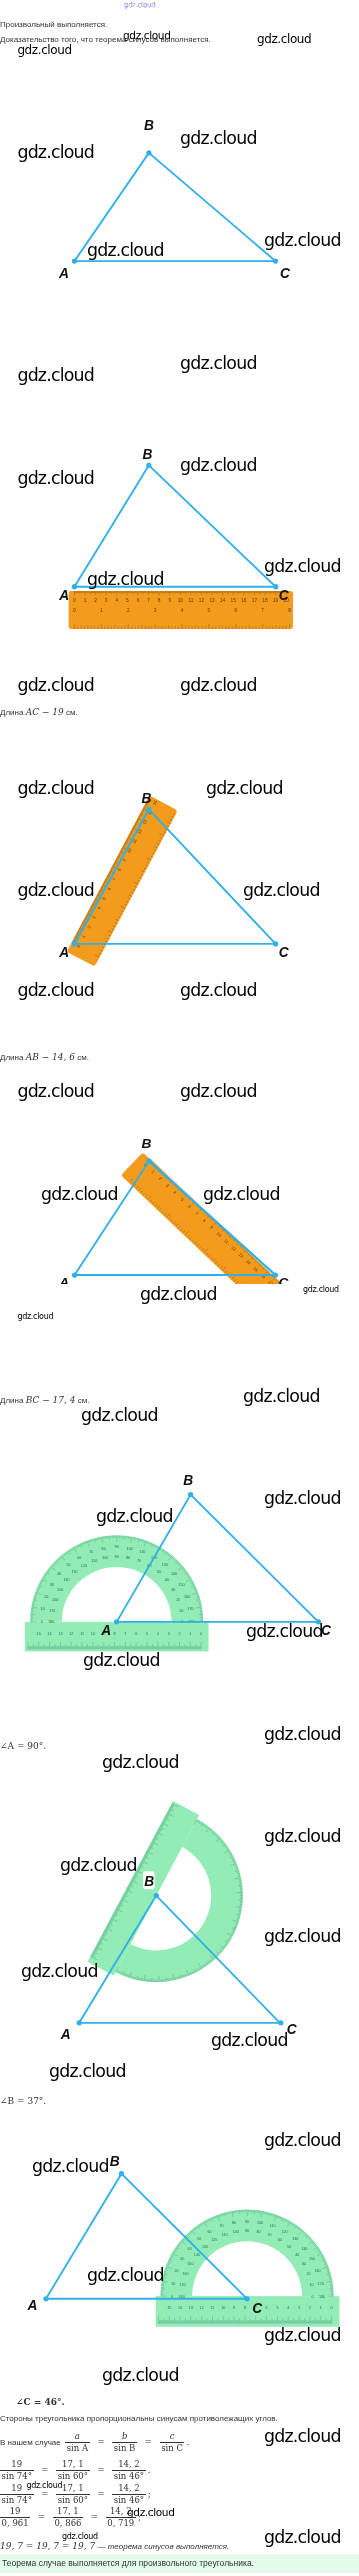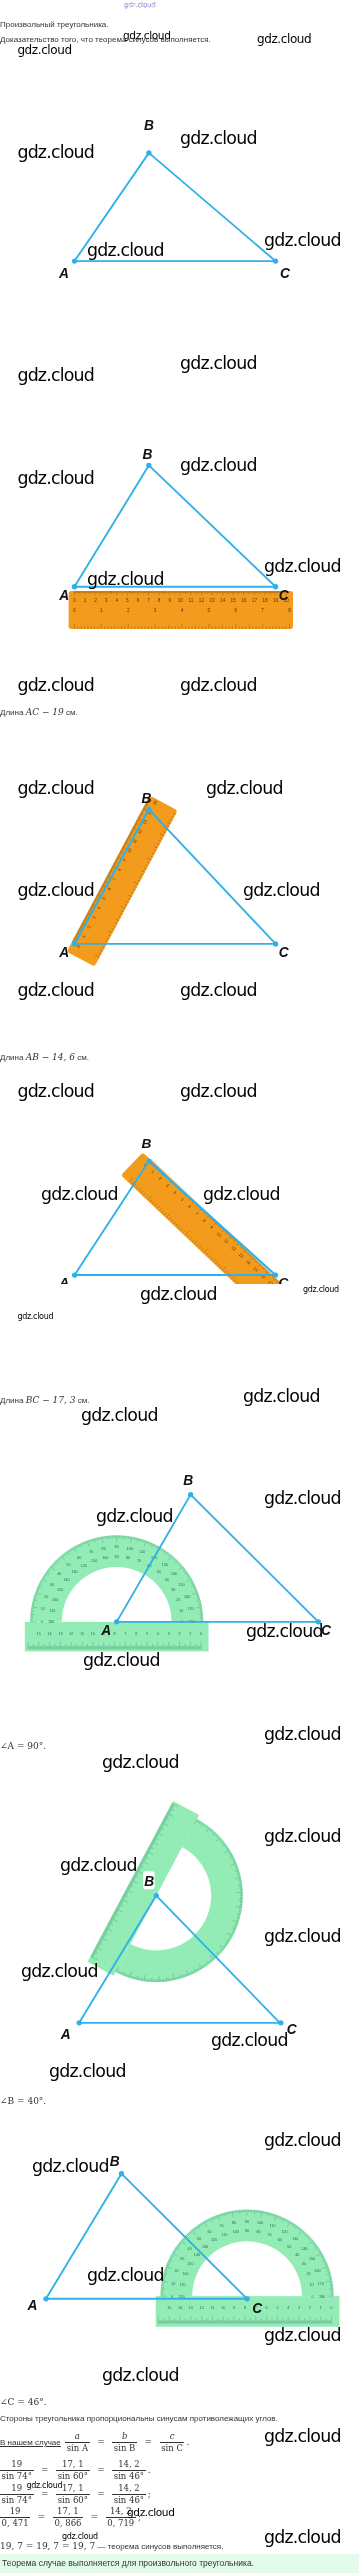--- a/index.html
+++ b/index.html
@@ -22,21 +22,21 @@
   .eq-line { position:absolute; left:0; white-space:nowrap; font-size:8px; color:#333; }
   .op { font-family:"DejaVu Serif", serif; font-size:9px; margin:0 3.2px; vertical-align:middle; color:#333; }
   .conclusion { position:absolute; left:0; top:2554px; width:359px; height:19px; background:#e3fbea;
                 font-size:8.5px; color:#333; line-height:19px; padding-left:2.1px; box-sizing:border-box; }
 </style>
 </head>
 <body>
 
 <div class="abs wm-logo" style="left:124px;top:1.1px;">gdz.cloud</div>
 
-<div class="txt" style="left:0;top:19.6px;">Произвольный треугольника.</div>
+<div class="txt" style="left:0;top:19.6px;">Произвольный выполняется.</div>
 <div class="txt" style="left:0;top:35px;">Доказательство того, что теорема синусов выполняется.</div>
 <div class="wm wm-mid" style="left:123px;top:29px;">gdz.cloud</div>
 <div class="wm wm-mid" style="left:257px;top:32px;font-size:12px;">gdz.cloud</div>
 <div class="wm wm-mid" style="left:17.4px;top:43px;font-size:12px;">gdz.cloud</div>
 
 <svg class="fig" style="top:79px;height:190px;" viewBox="0 0 680 360">
   <g>
     <line x1="141" y1="345" x2="282" y2="140" stroke="#2fb0e8" stroke-width="3.5"></line>
     <line x1="282" y1="140" x2="522" y2="345" stroke="#2fb0e8" stroke-width="3.5"></line>
     <line x1="141" y1="345" x2="522" y2="345" stroke="#2fb0e8" stroke-width="3.5"></line>
@@ -900,21 +900,21 @@
   <text x="268" y="72" class="vlabel">B</text>
   <text x="528" y="336" class="vlabel">C</text>
 </svg>
 <div class="wm wm-big" style="left:41px;top:1184px;">gdz.cloud</div>
 <div class="wm wm-big" style="left:203px;top:1184px;">gdz.cloud</div>
 <div class="wm wm-big" style="left:140px;top:1284px;">gdz.cloud</div>
 <div class="wm wm-small" style="left:303px;top:1285px;">gdz.cloud</div>
 <div class="wm wm-small" style="left:17.4px;top:1312px;">gdz.cloud</div>
 
 <div class="txt" style="left:0;top:1395px;">
-  <span>Длина </span><span class="math" style="font-style:italic;">BC − 17, 3</span><span> см.</span>
+  <span>Длина </span><span class="math" style="font-style:italic;">BC − 17, 4</span><span> см.</span>
 </div>
 <div class="wm wm-big" style="left:243px;top:1386px;">gdz.cloud</div>
 <div class="wm wm-big" style="left:81px;top:1405px;">gdz.cloud</div>
 
 <svg class="fig" style="top:1438px;height:222px;" viewBox="0 0 680 420">
   <g>
     <path d="M57,348 A164,164 0 0 1 385,348 L325,348 A104,104 0 0 0 117,348 Z" fill="#93ecb6"></path>
     <rect x="47" y="348" width="348" height="56" fill="#93ecb6"></rect>
     <g id="prot1-ticks">
         <line x1="385" y1="348" x2="373" y2="348" stroke="#1e6e55" stroke-width="0.5"></line>
@@ -1697,21 +1697,21 @@
 <svg class="fig" style="top:2019px;height:32px;" viewBox="0 0 680 60">
   <line x1="150" y1="7" x2="535" y2="7" stroke="#2fb0e8" stroke-width="3.5"></line>
   <circle cx="150" cy="7" r="5" fill="#2fb0e8"></circle>
   <circle cx="532" cy="7" r="5" fill="#2fb0e8"></circle>
   <text x="115" y="38" class="vlabel">A</text>
   <text x="543" y="28" class="vlabel">C</text>
 </svg>
 <div class="wm wm-big" style="left:211px;top:2030px;">gdz.cloud</div>
 <div class="wm wm-big" style="left:49px;top:2061px;">gdz.cloud</div>
 
-<div class="txt math" style="left:0;top:2096px;">∠B = 40°.</div>
+<div class="txt math" style="left:0;top:2096px;">∠B = 37°.</div>
 <div class="wm wm-big" style="left:264px;top:2130px;">gdz.cloud</div>
 
 <svg class="fig" style="top:2156px;height:180px;" viewBox="0 0 680 340">
   <g>
     <path d="M304,265 A164,164 0 0 1 632,265 L572,265 A104,104 0 0 0 364,265 Z" fill="#93ecb6"></path>
     <rect x="295" y="265" width="348" height="58" fill="#93ecb6"></rect>
     <g id="prot3-ticks">
         <line x1="632" y1="265" x2="620" y2="265" stroke="#1e6e55" stroke-width="0.5"></line>
         <line x1="631.9750220056482" y1="262.1378053442855" x2="626.9757835298662" y2="262.22506737647194" stroke="#1e6e55" stroke-width="0.5"></line>
         <line x1="631.9000956311318" y1="259.27648254078986" x2="626.9031414960363" y2="259.45098002430234" stroke="#1e6e55" stroke-width="0.5"></line>
@@ -2118,27 +2118,27 @@
   <circle cx="468" cy="270" r="5" fill="#2fb0e8"></circle>
   <text x="52" y="292" class="vlabel">A</text>
   <text x="208" y="18" class="vlabel">B</text>
   <text x="478" y="296" class="vlabel">C</text>
 </svg>
 <div class="wm wm-big" style="left:32px;top:2156px;">gdz.cloud</div>
 <div class="wm wm-big" style="left:87px;top:2265px;">gdz.cloud</div>
 <div class="wm wm-big" style="left:264px;top:2325px;">gdz.cloud</div>
 <div class="wm wm-big" style="left:102px;top:2365px;">gdz.cloud</div>
 
-<div class="txt math" style="left:0;top:2397px;">∠C = 46°.</div>
+<div class="txt math" style="left:16px;top:2397px;font-weight:bold;">∠C = 46°.</div>
 
 <div class="txt" style="left:0;top:2414px;">Стороны треугольника пропорциональны синусам противолежащих углов.</div>
 <div class="wm wm-big" style="left:264px;top:2426px;">gdz.cloud</div>
 
 <div class="eq-line" style="top:2431px;">
-  <span style="vertical-align:middle;text-decoration:underline;">В нашем случае</span>
+  <span style="vertical-align:middle;">В нашем случае</span>
   <span class="frac"><span class="num" style="font-style:italic;">a</span><span class="den">sin A</span></span>
   <span class="op">=</span>
   <span class="frac"><span class="num" style="font-style:italic;">b</span><span class="den">sin B</span></span>
   <span class="op">=</span>
   <span class="frac"><span class="num" style="font-style:italic;">c</span><span class="den">sin C</span></span><span class="op" style="margin:0;">.</span>
 </div>
 
 <div class="eq-line" style="top:2459px;">
   <span class="frac" style="margin-left:0;"><span class="num">19</span><span class="den">sin 74°</span></span>
   <span class="op">=</span>
@@ -2150,28 +2150,28 @@
 <div class="eq-line" style="top:2483px;">
   <span class="frac" style="margin-left:0;"><span class="num">19</span><span class="den">sin 74°</span></span>
   <span class="op">=</span>
   <span class="frac"><span class="num">17, 1</span><span class="den">sin 60°</span></span>
   <span class="op">=</span>
   <span class="frac"><span class="num">14, 2</span><span class="den">sin 46°</span></span><span class="op" style="margin:0;">;</span>
 </div>
 <div class="wm wm-small" style="left:26.4px;top:2481px;">gdz.cloud</div>
 
 <div class="eq-line" style="top:2506px;">
-  <span class="frac" style="margin-left:0;"><span class="num">19</span><span class="den">0, 471</span></span>
+  <span class="frac" style="margin-left:0;"><span class="num">19</span><span class="den">0, 961</span></span>
   <span class="op">=</span>
   <span class="frac"><span class="num">17, 1</span><span class="den">0, 866</span></span>
   <span class="op">=</span>
   <span class="frac"><span class="num">14, 2</span><span class="den">0, 719</span></span><span class="op" style="margin:0;">;</span>
 </div>
 <div class="wm wm-mid" style="left:127px;top:2506px;">gdz.cloud</div>
 <div class="wm wm-small" style="left:62px;top:2532px;">gdz.cloud</div>
 <div class="wm wm-big" style="left:264px;top:2527px;">gdz.cloud</div>
 
-<div class="eq-line" style="top:2541px;">
+<div class="eq-line" style="top:2541px;font-style:italic;">
   <span class="math">19, 7 = 19, 7 = 19, 7</span><span> — теорема синусов выполняется.</span>
 </div>
 
 <div class="conclusion">Теорема случае выполняется для произвольного треугольника.</div>
 
 
 </body></html>

